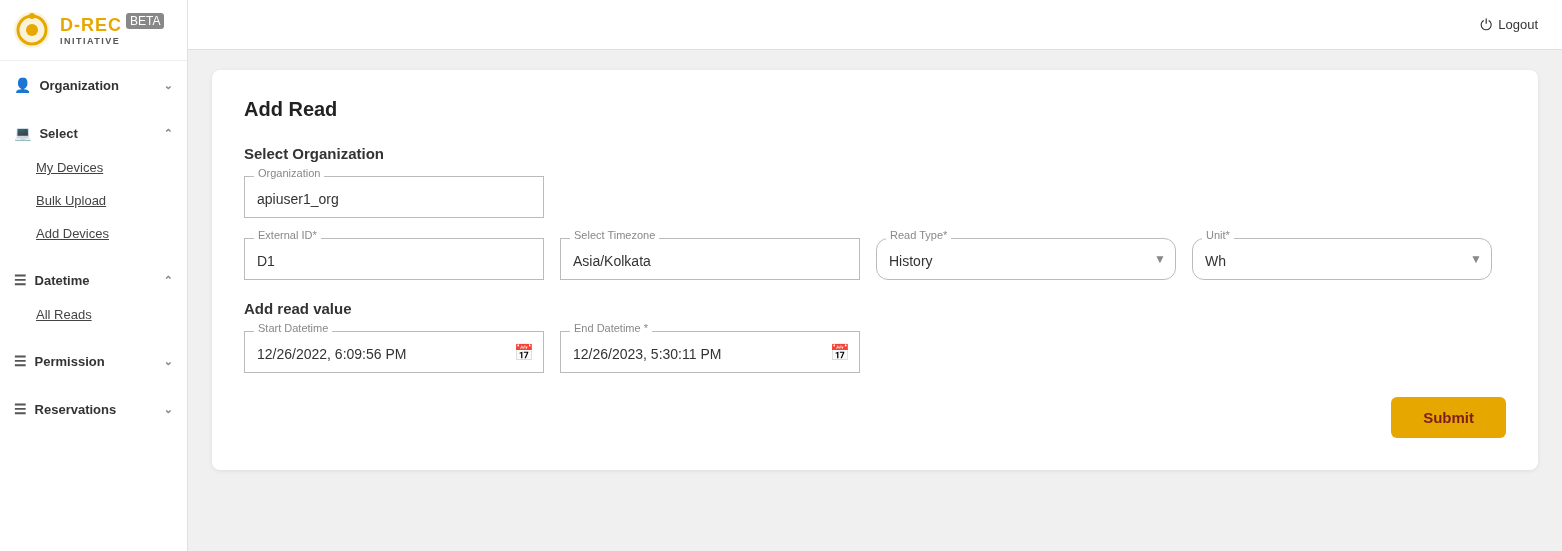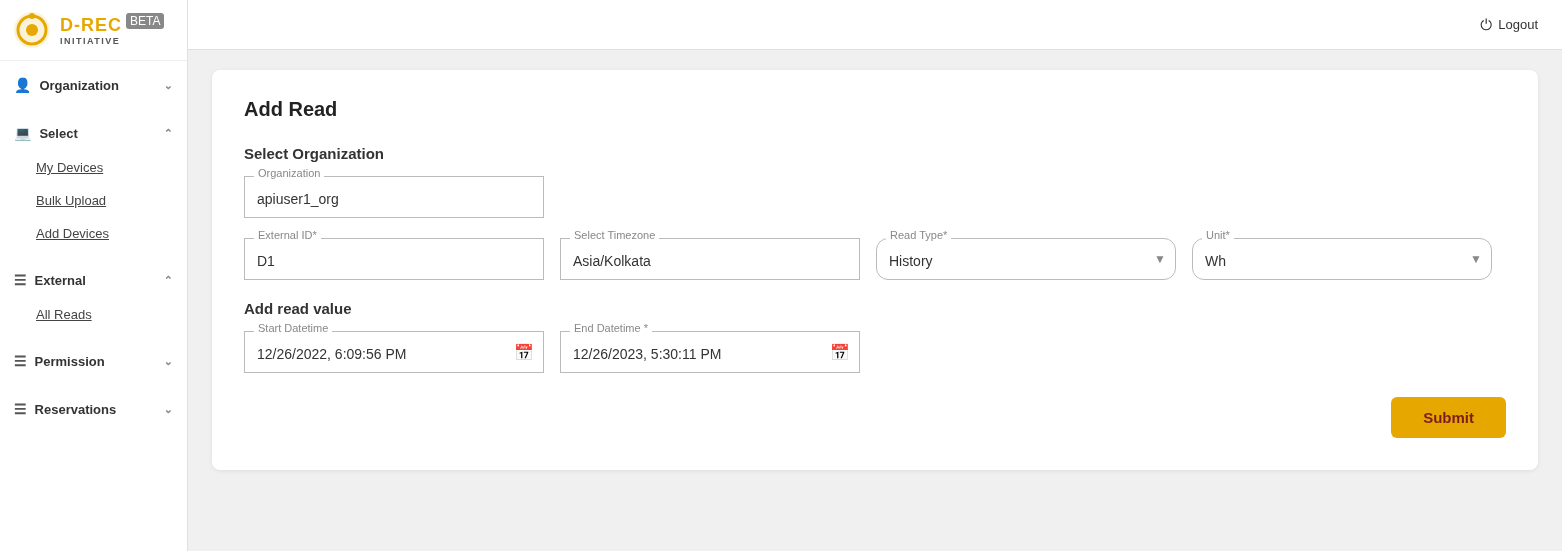--- a/index.html
+++ b/index.html
@@ -280,21 +280,21 @@
     </div>
     <div class="nav-sub-item">My Devices</div>
     <div class="nav-sub-item">Bulk Upload</div>
     <div class="nav-sub-item">Add Devices</div>
   </div>
 
   <div class="nav-section">
     <div class="nav-group-header">
       <div class="left">
         <span class="nav-icon">☰</span>
-        <span>External</span>
+        <span>Datetime</span>
       </div>
       <span class="chevron">⌃</span>
     </div>
     <div class="nav-sub-item">All Reads</div>
   </div>
 
   <div class="nav-section">
     <div class="nav-group-header">
       <div class="left">
         <span class="nav-icon">☰</span>

